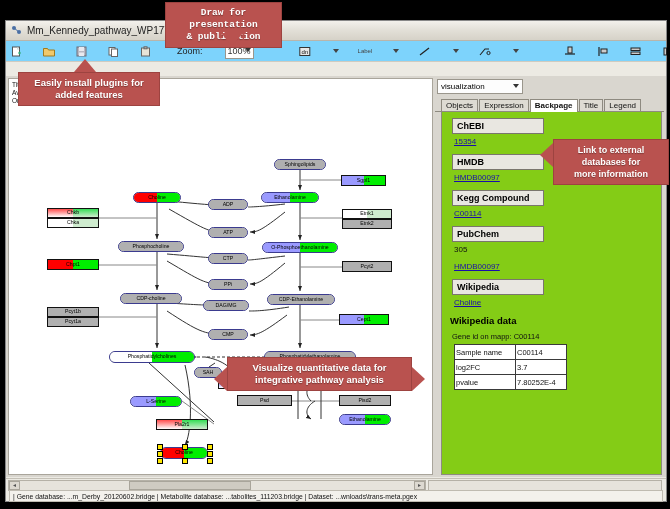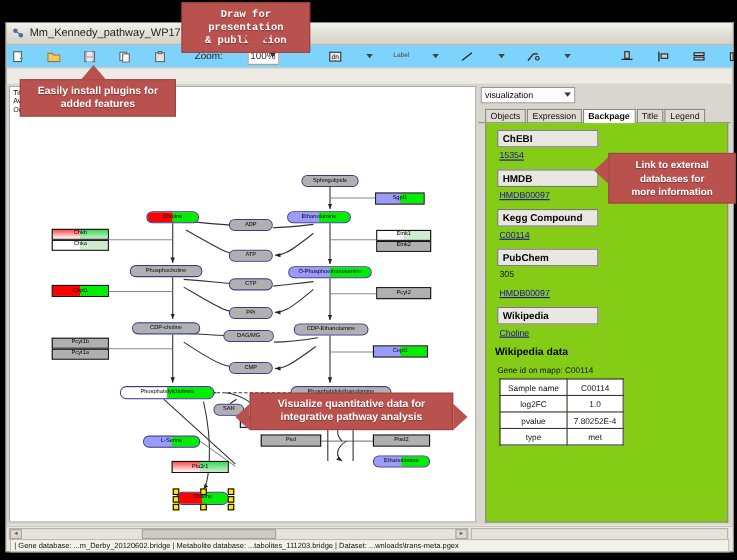--- a/index.html
+++ b/index.html
@@ -48,21 +48,21 @@
   .backpanel{flex:1;background:#84cc16;border:1px solid #8e8a80;border-top:none;margin-left:6px;margin-right:2px;
              position:relative;overflow:hidden;padding:6px 0 0 0;}
 
   .dbhdr{width:86px;height:14px;background:#e9e7e1;border:1px solid #7a766d;font-size:9px;font-weight:bold;
          display:flex;align-items:center;padding-left:4px;margin:0 0 3px 10px;color:#000;}
   .dblink{font-size:8px;color:#1a0dab;text-decoration:underline;margin:0 0 8px 12px;display:block;}
   .dbtext{font-size:8px;color:#111;margin:0 0 8px 12px;display:block;}
   .exphdr{font-size:9.5px;font-weight:bold;color:#000;margin:4px 0 6px 8px;}
   .geneid{font-size:7.5px;color:#111;margin:0 0 3px 10px;}
   table.exp{border-collapse:collapse;margin-left:12px;}
-  table.exp td{border:1px solid #3a3a3a;font-size:7.5px;text-align:center;height:12px;color:#111;}
+  table.exp td{border:1px solid #3a3a3a;font-size:7.5px;text-align:left;height:12px;color:#111;}
   table.exp td.k{width:58px;background:#fff;}
   table.exp td.v{width:48px;background:#fff;}
 
   
   .statusbar{position:absolute;left:0;right:0;bottom:0;height:22px;background:#eceae3;border-top:1px solid #c4c0b6;}
   .hscroll{position:absolute;left:2px;top:1px;width:416px;height:9px;background:#e6e3dc;border:1px solid #b5b1a7;}
   .hscroll .thumb{position:absolute;left:120px;top:0;width:120px;height:7px;background:#cfcbc2;border:1px solid #a9a59b;}
   .hscroll .lb,.hscroll .rb{position:absolute;top:0;width:9px;height:7px;background:#ddd9d1;border:1px solid #a9a59b;font-size:5px;text-align:center;line-height:6px;color:#555;}
   .hscroll .lb{left:0;} .hscroll .rb{right:0;}
   .hscroll2{position:absolute;right:4px;top:1px;width:232px;height:9px;background:#e6e3dc;border:1px solid #b5b1a7;}
@@ -490,29 +490,25 @@
           <div class="geneid">Gene id on mapp: C00114</div>
 
           <table class="exp">
             <tbody>
                 <tr>
               <td class="k">Sample name</td>
               <td class="v">C00114</td>
             </tr>
             <tr>
               <td class="k">log2FC</td>
-              <td class="v">1.0</td>
+              <td class="v">3.7</td>
             </tr>
             <tr>
               <td class="k">pvalue</td>
               <td class="v">7.80252E-4</td>
-            </tr>
-            <tr>
-              <td class="k">type</td>
-              <td class="v">met</td>
             </tr>
           </tbody>
             </table>
         </div>
       </div>
     </div>
 
     <div class="statusbar">
       <div class="hscroll">
         <div class="lb">◄</div>

